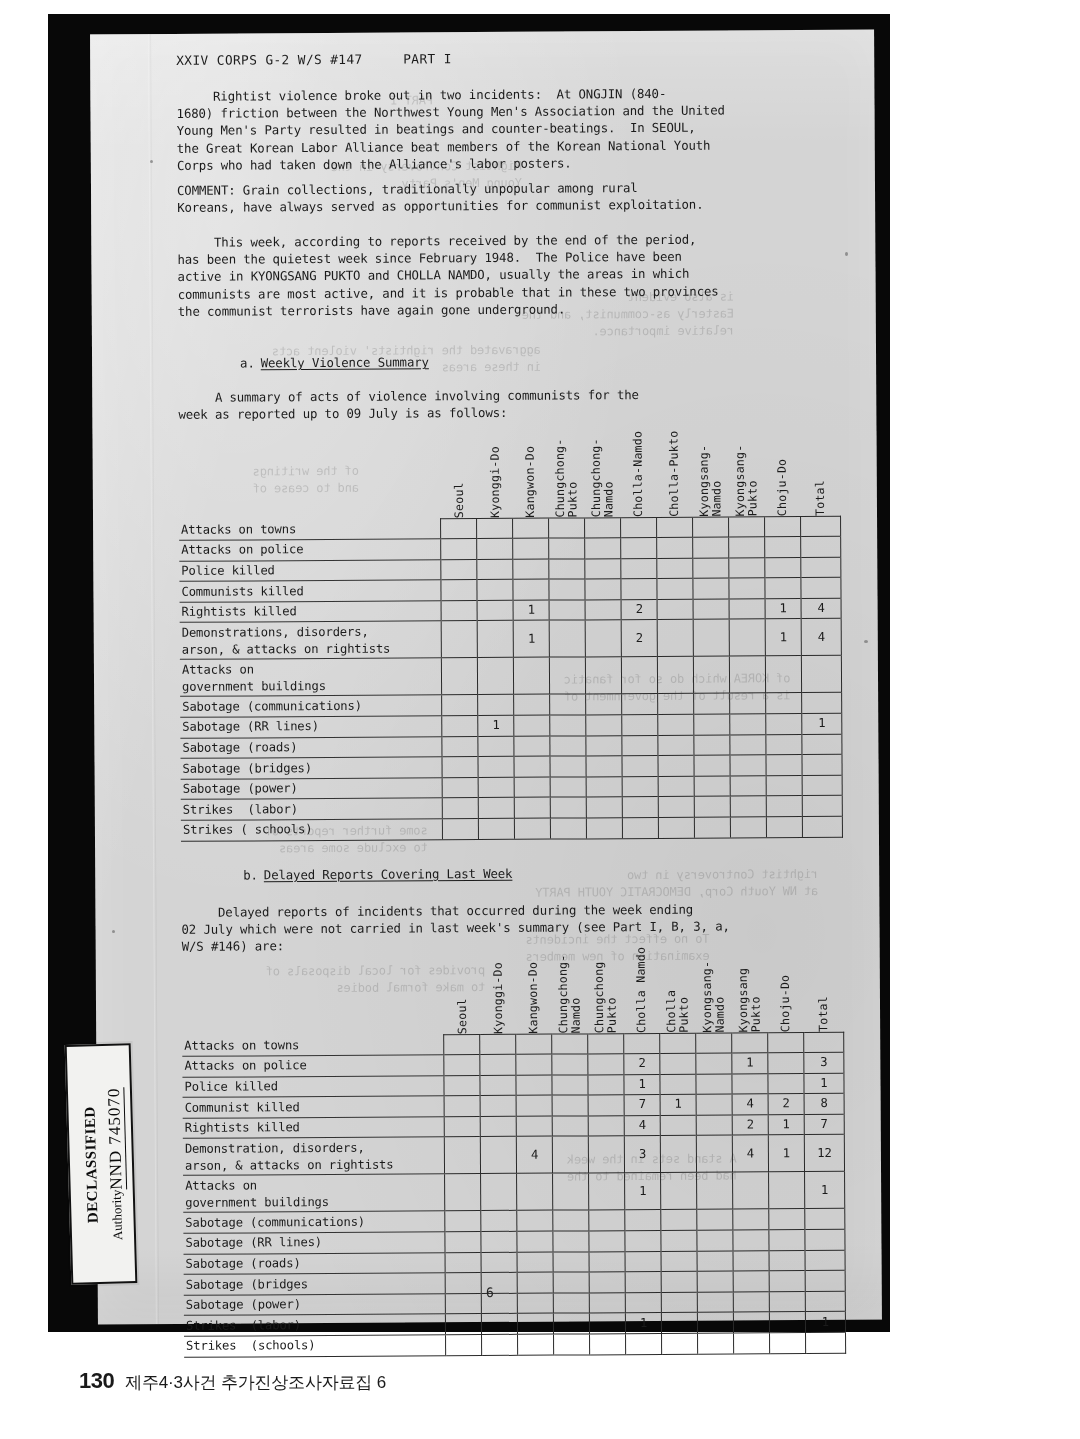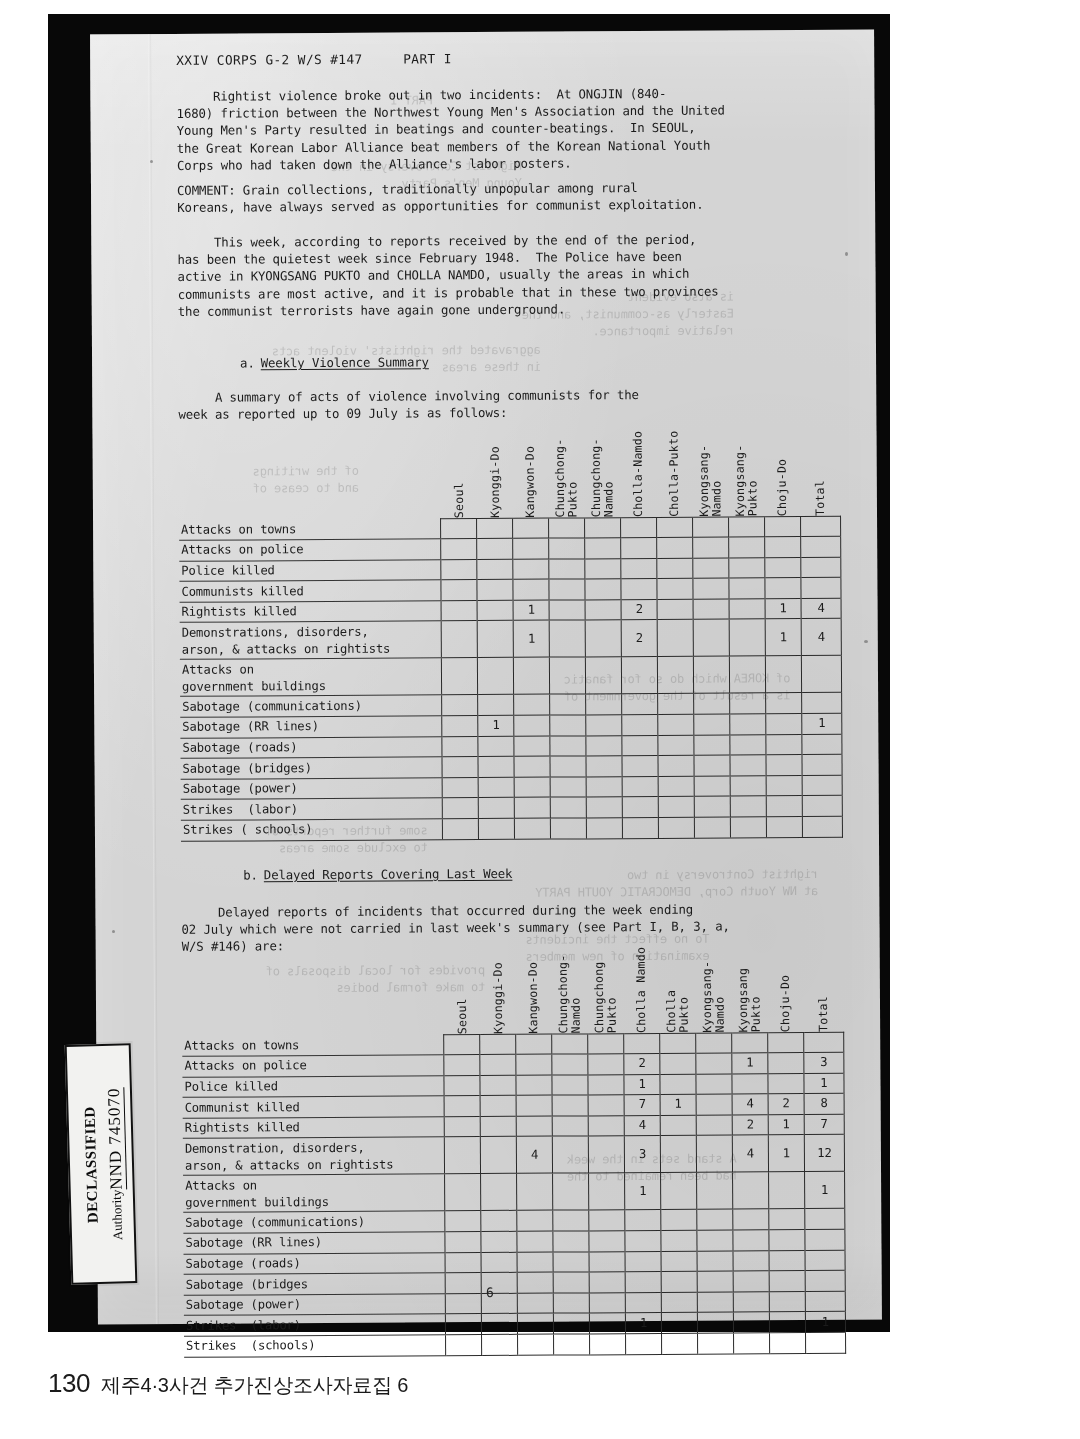--- a/index.html
+++ b/index.html
@@ -239,27 +239,28 @@
 
   
   .footer {
     position:absolute;
     left: 48px; top: 1368px;
     display: flex; align-items: baseline; gap: 11px;
     color: #1a1a1a;
   }
   .footer .fnum {
     font-family: "Liberation Sans", sans-serif;
-    font-weight: normal;
-    font-size: 26px;
+    font-weight: bold;
+    font-size: 22px;
     letter-spacing: -0.5px;
+    margin-left: 31px;
   }
   .footer .ftxt {
     font-family: "Liberation Sans", sans-serif;
-    font-size: 20px;
+    font-size: 17px;
     letter-spacing: -0.2px;
   }
 </style>
 </head>
 <body>
 
 <div id="page">
 
   <div class="scan-frame"></div>
 

